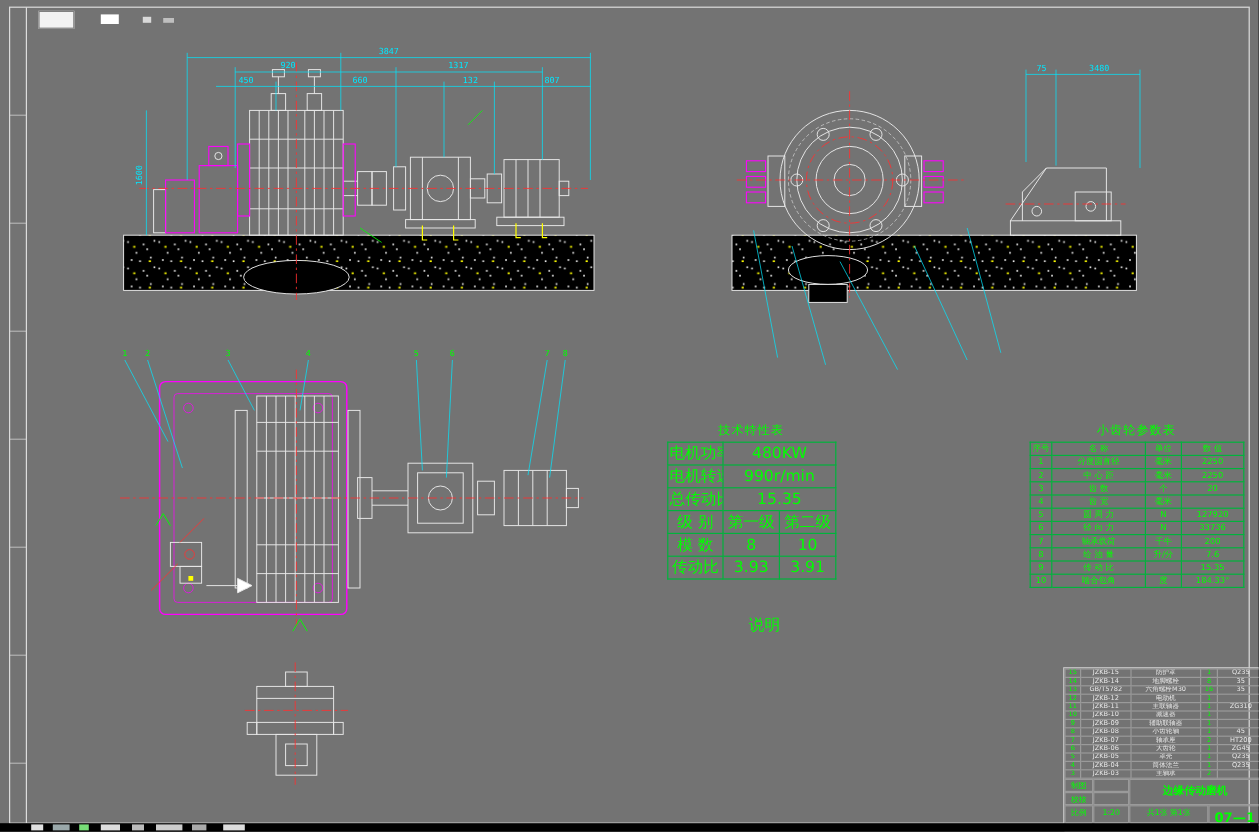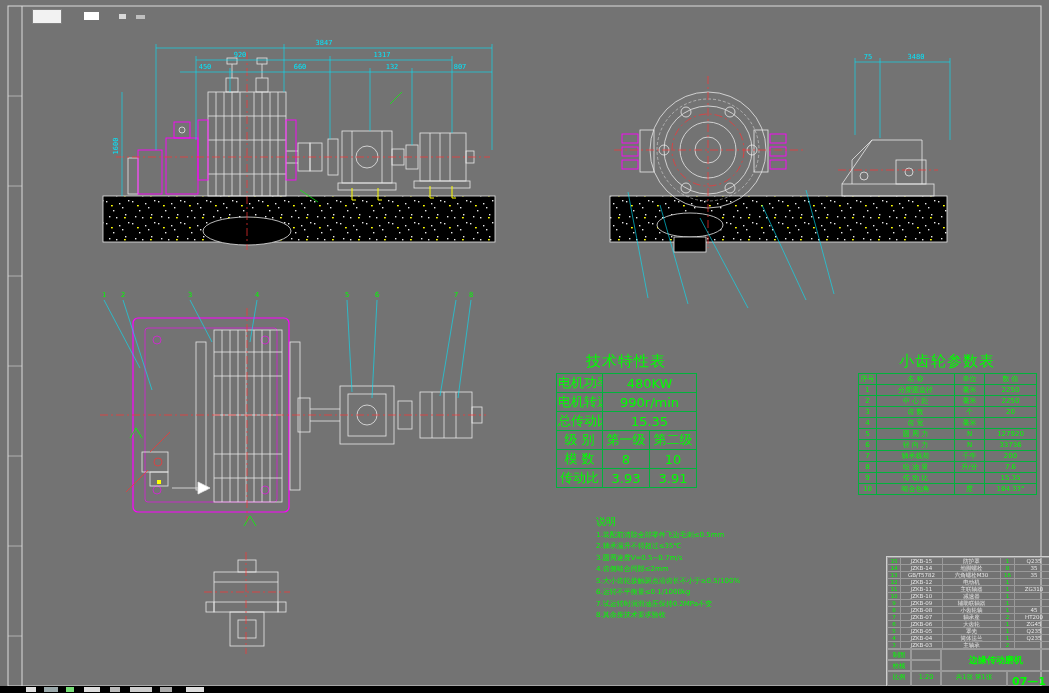--- a/index.html
+++ b/index.html
@@ -1,28 +1,28 @@
 <!DOCTYPE html>
 <html><head>
 <meta charset="utf-8">
 <style>
   html,body{margin:0;padding:0;background:#000;}
   #screen{position:relative;width:1049px;height:693px;background:#737373;overflow:hidden;
           font-family:"DejaVu Sans",sans-serif;}
   #cad-svg{position:absolute;left:0;top:0;}
   .overlay{position:absolute;}
   .chrome{position:absolute;}
-  .tbl-title{color:#00ff00;font-size:15px;text-align:center;margin-bottom:2px;letter-spacing:1px;}
+  .tbl-title{color:#00ff00;font-size:10px;text-align:center;margin-bottom:2px;letter-spacing:1px;}
   table.cadtbl{border-collapse:collapse;table-layout:fixed;width:100%;}
   table.cadtbl td,table.cadtbl th{border:1px solid #00b33c;color:#00ff00;font-size:7px;
       padding:0 1px;text-align:center;overflow:hidden;white-space:nowrap;font-weight:normal;}
   #tech-table td{height:14px;font-size:13px;}
   #params-table td,#params-table th{height:10px;}
   #notes{color:#00ff00;font-size:7px;line-height:11.5px;white-space:nowrap;}
-  #notes .nt{font-size:10px;margin-bottom:2px;}
+  #notes .nt{font-size:13px;margin-bottom:2px;margin-left:28px;}
   #title-block{border:1px solid #cfcfcf;margin-left:12px;}
   #parts-table td{border:1px solid #9a9a9a;color:#e8e8e8;font-size:5.5px;height:6px;line-height:6px;}
   #parts-table td.qty{color:#00ff00;}
   #parts-table td.seq{color:#00ff00;}
   .tb-bottom{display:grid;grid-template-columns:24px 30px 66px 44px;grid-template-rows:11px 11px 22px;}
   .tb-bottom div{border:1px solid #9a9a9a;color:#00ff00;font-size:6.5px;line-height:10px;
       text-align:center;overflow:hidden;white-space:nowrap;}
   .tb-bottom .big{grid-column:3/5;grid-row:1/3;font-size:9px;line-height:20px;font-weight:bold;}
   .tb-bottom .num{font-size:11px;font-weight:bold;line-height:20px;}
 </style>
@@ -427,30 +427,20 @@
             <td>啮合包角</td>
             <td>度</td>
             <td>184.33°</td>
           </tr>
         </tbody>
     </table>
   </div>
 
   <div class="overlay" id="notes" style="left:596px;top:516px;width:230px;">
     <div class="nt">说明</div>
-    <div id="notes-items">
-        <div>1.装配前清除全部零件飞边毛刺≤0.5mm</div>
-        <div>2.轴承温升不得超过≤35℃</div>
-        <div>3.圆周速度V=0.5~0.7m/s</div>
-        <div>4.齿侧啮合间隙≤2mm</div>
-        <div>5.大小齿轮接触斑点沿齿长不小于≥0.5/100%</div>
-        <div>6.运转不平衡量≤0.1/1000kg</div>
-        <div>7.试运转时润滑油压保持0.2MPa不变</div>
-        <div>8.其余按技术要求验收</div>
-      </div>
   </div>
 
   <div class="overlay" id="title-block" style="left:874px;top:556px;width:166px;height:130px;">
     <table class="cadtbl" id="parts-table" style="width:166px;">
       <colgroup>
           <col style="width:13px">
           <col style="width:42px">
           <col style="width:58px">
           <col style="width:14px">
           <col style="width:39px">

